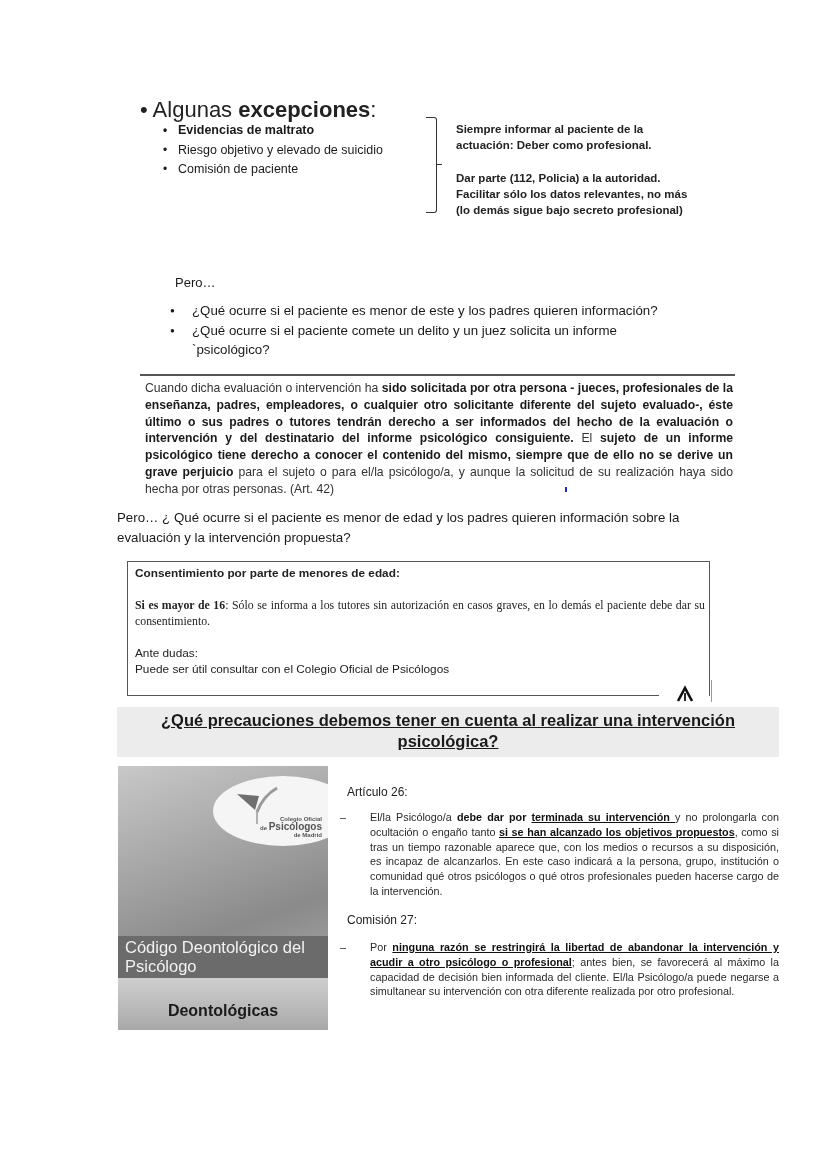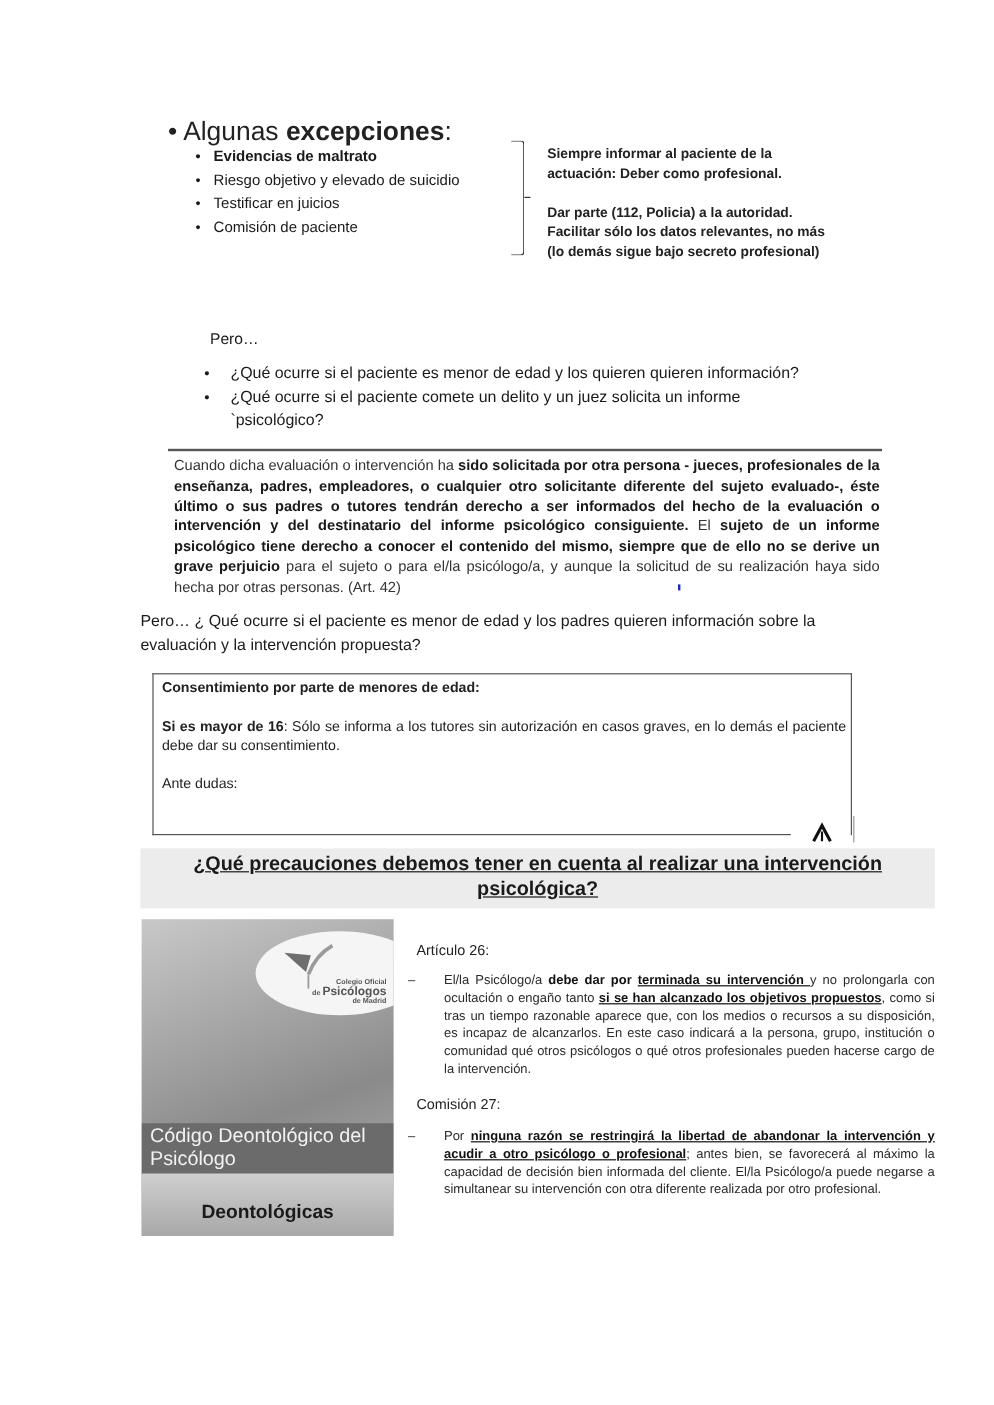--- a/index.html
+++ b/index.html
@@ -33,21 +33,21 @@
   .blue-dot { left: 565px; top: 487px; width: 2px; height: 5px; background: #1b2bb5; }
 
   .pero2 { left: 117px; top: 508px; width: 600px; font-size: 13.3px; line-height: 19.5px; }
 
   
   .consent { left: 127px; top: 561px; width: 581px; height: 134px; border: 1.4px solid #555; border-bottom: none; }
   .consent-bottom { left: 127px; top: 695px; width: 532px; height: 1.4px; background: #555; }
   .consent-inner { left: 135px; top: 565px; width: 570px; font-size: 11.8px; line-height: 16px; color: #222; }
   .consent-inner p { margin: 0; }
   .consent-inner .gap { height: 16px; }
-  .consent-inner .just { text-align: justify; }
+  .consent-inner .just { text-align: justify; font-family: Liberation Serif, serif; }
   .warn-icon { left: 675px; top: 684px; width: 20px; height: 20px; }
   .right-tick { left: 711px; top: 680px; width: 1px; height: 22px; background: #999; }
 
   
   .banner { left: 117px; top: 707px; width: 662px; height: 50px; background: #ececec; }
   .banner-text { left: 117px; top: 710px; width: 662px; text-align: center; font-size: 16.5px; font-weight: bold; line-height: 21px; color: #1a1a1a; text-decoration: underline; }
 
   
   .cover { left: 118px; top: 766px; width: 210px; height: 264px; overflow: hidden;
            background: linear-gradient(160deg, #c8c8c8 0%, #9a9a9a 45%, #8a8a8a 60%, #b5b5b5 100%); }
@@ -75,50 +75,50 @@
 </head>
 <body>
 
 <div class="abs exc-title">
   <span>•</span>
   <span>Algunas </span><b>excepciones</b><span>:</span>
 </div>
 <ul class="abs exc-list">
   <li class="bold">Evidencias de maltrato</li>
   <li>Riesgo objetivo y elevado de suicidio</li>
-  <li> Testificar en juicios</li>
   <li>Comisión de paciente</li>
 </ul>
 <div class="abs brace"></div>
 <div class="abs brace-tip"></div>
 <div class="abs exc-note exc-note1">Siempre informar al paciente de la actuación: Deber como profesional.</div>
 <div class="abs exc-note exc-note2">Dar parte (112, Policia) a la autoridad. Facilitar sólo los datos relevantes, no más (lo demás sigue bajo secreto profesional)</div>
 
 <div class="abs pero">Pero…</div>
 <ul class="abs pero-list">
-  <li>¿Qué ocurre si el paciente es menor de edad y los quieren quieren información?</li>
+  <li>¿Qué ocurre si el paciente es menor de este y los padres quieren información?</li>
   <li>¿Qué ocurre si el paciente  comete un delito y un juez solicita un informe `psicológico?</li>
 </ul>
 
 <div class="abs hr-top"></div>
 <div class="abs art42">
   <span>Cuando dicha evaluación o intervención ha </span><b>sido solicitada por otra persona - jueces, profesionales de la enseñanza, padres, empleadores, o cualquier otro solicitante diferente del sujeto evaluado-, éste último o sus padres o tutores tendrán derecho a ser informados del hecho de la evaluación o intervención y del destinatario del informe psicológico consiguiente.</b><span> El </span><b>sujeto de un informe psicológico tiene derecho a conocer el contenido del mismo, siempre que de ello no se derive un grave perjuicio</b><span> para el sujeto o para el/la psicólogo/a, y aunque la solicitud de su realización haya sido hecha por otras personas. (Art. 42)</span>
 </div>
 <div class="abs blue-dot"></div>
 
 <div class="abs pero2">Pero… ¿ Qué ocurre si el paciente es menor de edad y los padres quieren información sobre la evaluación y la intervención propuesta?</div>
 
 <div class="abs consent"></div>
 <div class="abs consent-bottom"></div>
 <div class="abs consent-inner">
   <p><b>Consentimiento por parte de menores de edad:</b></p>
   <div class="gap"></div>
   <p class="just"><b>Si es mayor de 16</b><span>: Sólo se informa a los tutores sin autorización en casos graves, en lo demás el paciente debe dar su consentimiento.</span></p>
   <div class="gap"></div>
   <p>Ante dudas:</p>
+  <p>Puede ser útil consultar con el Colegio Oficial de Psicólogos</p>
 </div>
 <svg class="abs warn-icon" viewBox="0 0 20 20">
   <path d="M3 17 L10 4 L17 17" fill="none" stroke="#111" stroke-width="2.6"></path>
   <path d="M10 9 L10 17" stroke="#111" stroke-width="1.8"></path>
 </svg>
 <div class="abs right-tick"></div>
 
 <div class="abs banner"></div>
 <div class="abs banner-text">¿Qué precauciones debemos tener en cuenta al realizar una intervención psicológica?</div>
 

